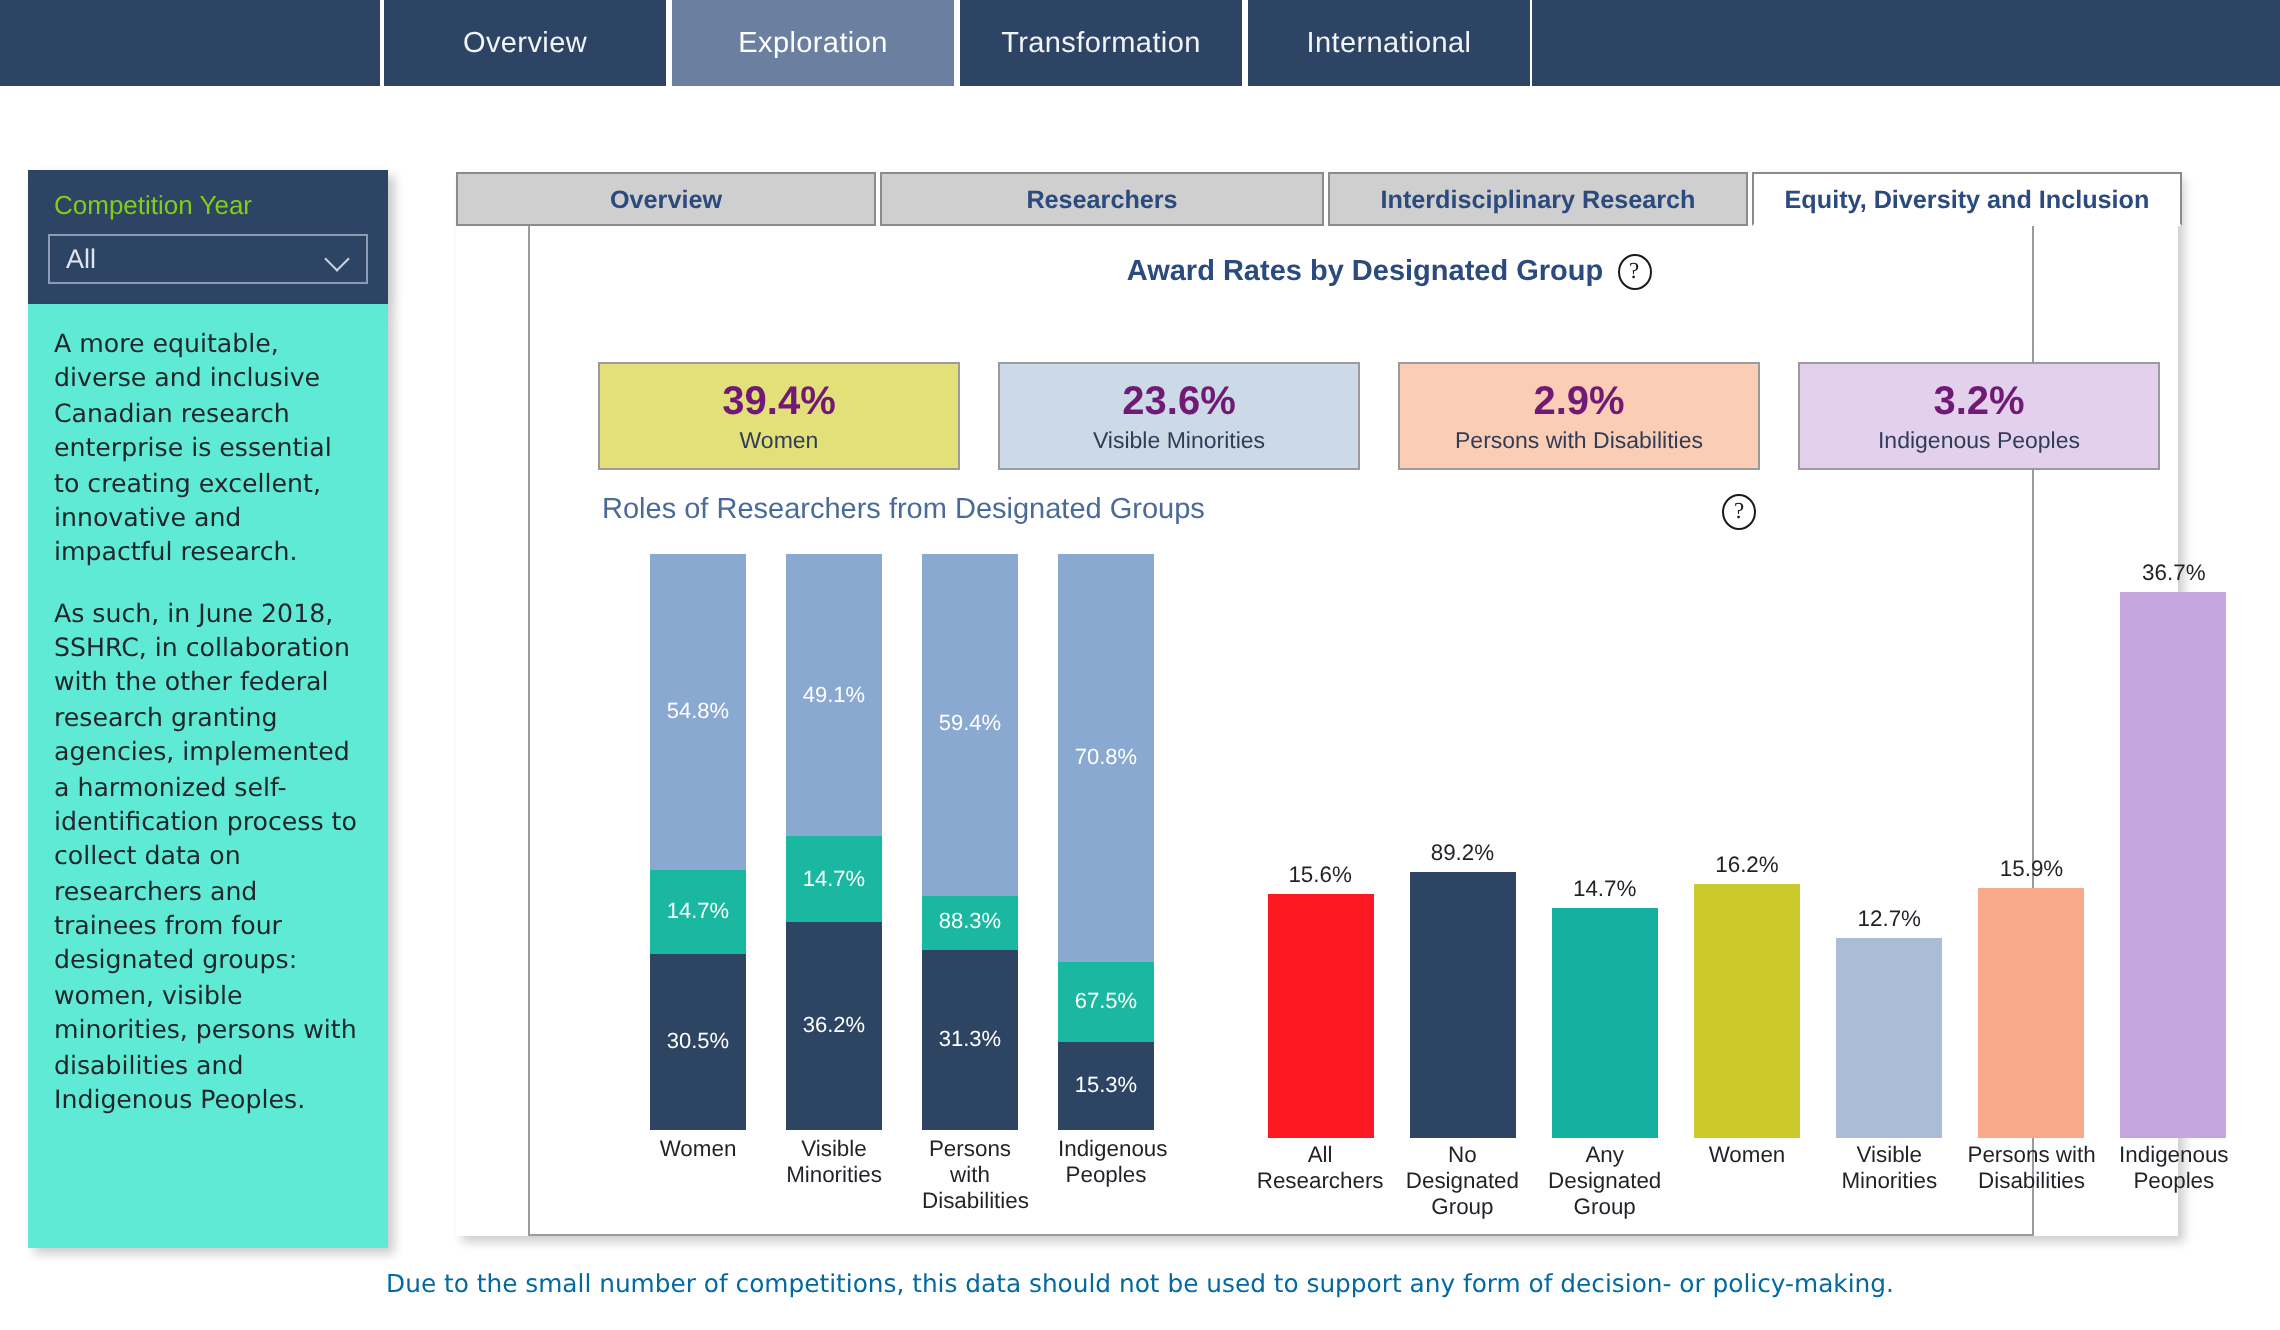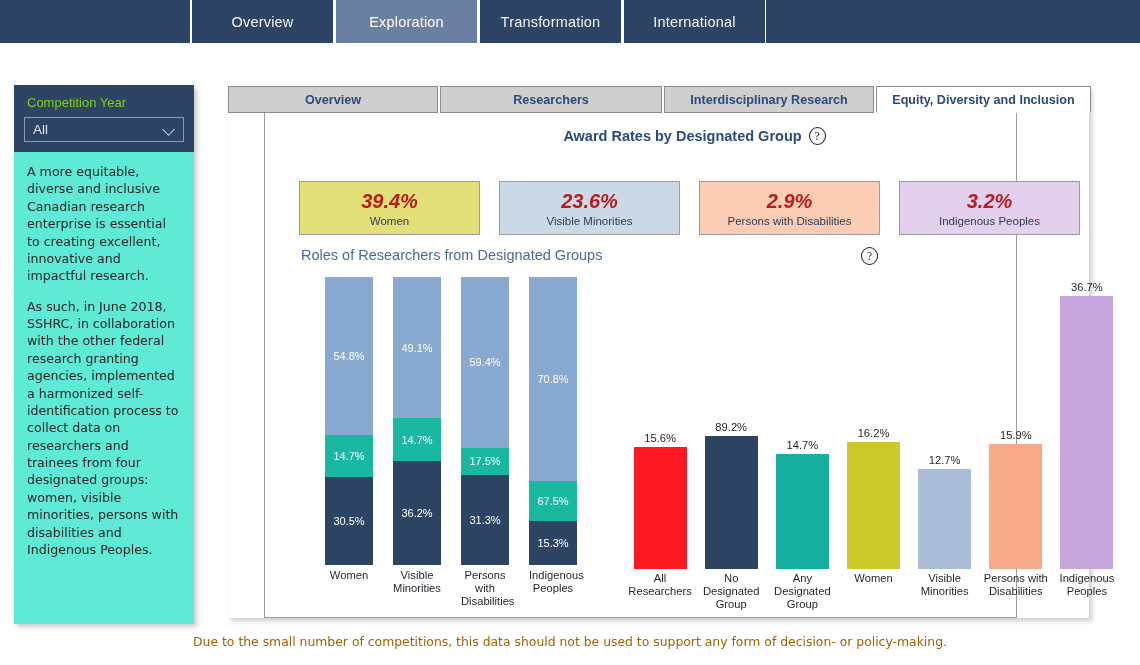--- a/index.html
+++ b/index.html
@@ -88,21 +88,21 @@
     display: flex; align-items: center; justify-content: center; box-sizing: border-box;
     font-family: "Liberation Serif", serif;
   }
 
   
   .kpis { position: absolute; left: 34px; top: 68px; width: 800px; display: flex; gap: 19px; }
   .kpi {
     width: 181px; height: 54px; border: 1px solid #9b9b9b; box-sizing: border-box;
     display: flex; flex-direction: column; align-items: center; justify-content: center;
   }
-  .kpi-val { font-size: 20px; font-weight: bold; color: #b91c1c; line-height: 1.1; font-style: italic; }
+  .kpi-val { font-size: 20px; font-weight: bold; color: #701a75; line-height: 1.1; }
   .kpi-lab { font-size: 11.5px; color: #2f3d58; margin-top: 3px; }
 
   
   .chart-left { position: absolute; left: 18px; top: 134px; width: 345px; height: 362px; }
   .chart-right { position: absolute; left: 352px; top: 134px; width: 505px; height: 362px; }
 
   .stack-area { position: absolute; left: 42px; top: 30px; width: 270px; height: 288px; display: flex; gap: 20px; }
   .stack-col { width: 48px; height: 288px; display: flex; flex-direction: column; }
   .seg { display: flex; align-items: center; justify-content: center; color: #ffffff; font-size: 11px; }
   .seg.npi { background: #2d4463; }
@@ -114,21 +114,21 @@
 
   .bars-area { position: absolute; left: 8px; top: 34px; width: 497px; height: 288px; display: flex; align-items: flex-end; gap: 1px; }
   .bar-col { flex: 1 1 0; display: flex; flex-direction: column; justify-content: flex-end; align-items: center; height: 288px; }
   .bar-val { font-size: 11.2px; color: #1f2328; margin-bottom: 3px; }
   .bar { width: 53px; }
   .bars-labels { position: absolute; left: 8px; top: 325px; width: 497px; display: flex; gap: 1px; }
   .bars-label { flex: 1 1 0; text-align: center; font-size: 11.2px; color: #1f2328; line-height: 1.18; }
 
   .footer {
     position: absolute; left: 0; top: 634px; width: 1140px; text-align: center;
-    font-size: 12.4px; color: #a16207; font-family: "DejaVu Sans", sans-serif;
+    font-size: 12.4px; color: #0369a1; font-family: "DejaVu Sans", sans-serif;
   }
 </style>
 </head>
 <body>
 
 <div id="root">
 
   <div class="topnav">
     <div class="topnav-inner">
       <div class="topnav-tab">Overview</div>
@@ -200,21 +200,21 @@
           </div>
 
           <div class="stack-col">
             <div class="seg coa" style="height:49.1%">49.1%</div>
             <div class="seg cpi" style="height:14.7%">14.7%</div>
             <div class="seg npi" style="height:36.2%">36.2%</div>
           </div>
 
           <div class="stack-col">
             <div class="seg coa" style="height:59.4%">59.4%</div>
-            <div class="seg cpi" style="height:9.4%">17.5%</div>
+            <div class="seg cpi" style="height:9.4%">88.3%</div>
             <div class="seg npi" style="height:31.3%">31.3%</div>
           </div>
 
           <div class="stack-col">
             <div class="seg coa" style="height:70.8%">70.8%</div>
             <div class="seg cpi" style="height:13.9%">67.5%</div>
             <div class="seg npi" style="height:15.3%">15.3%</div>
           </div>
         </div>
 

